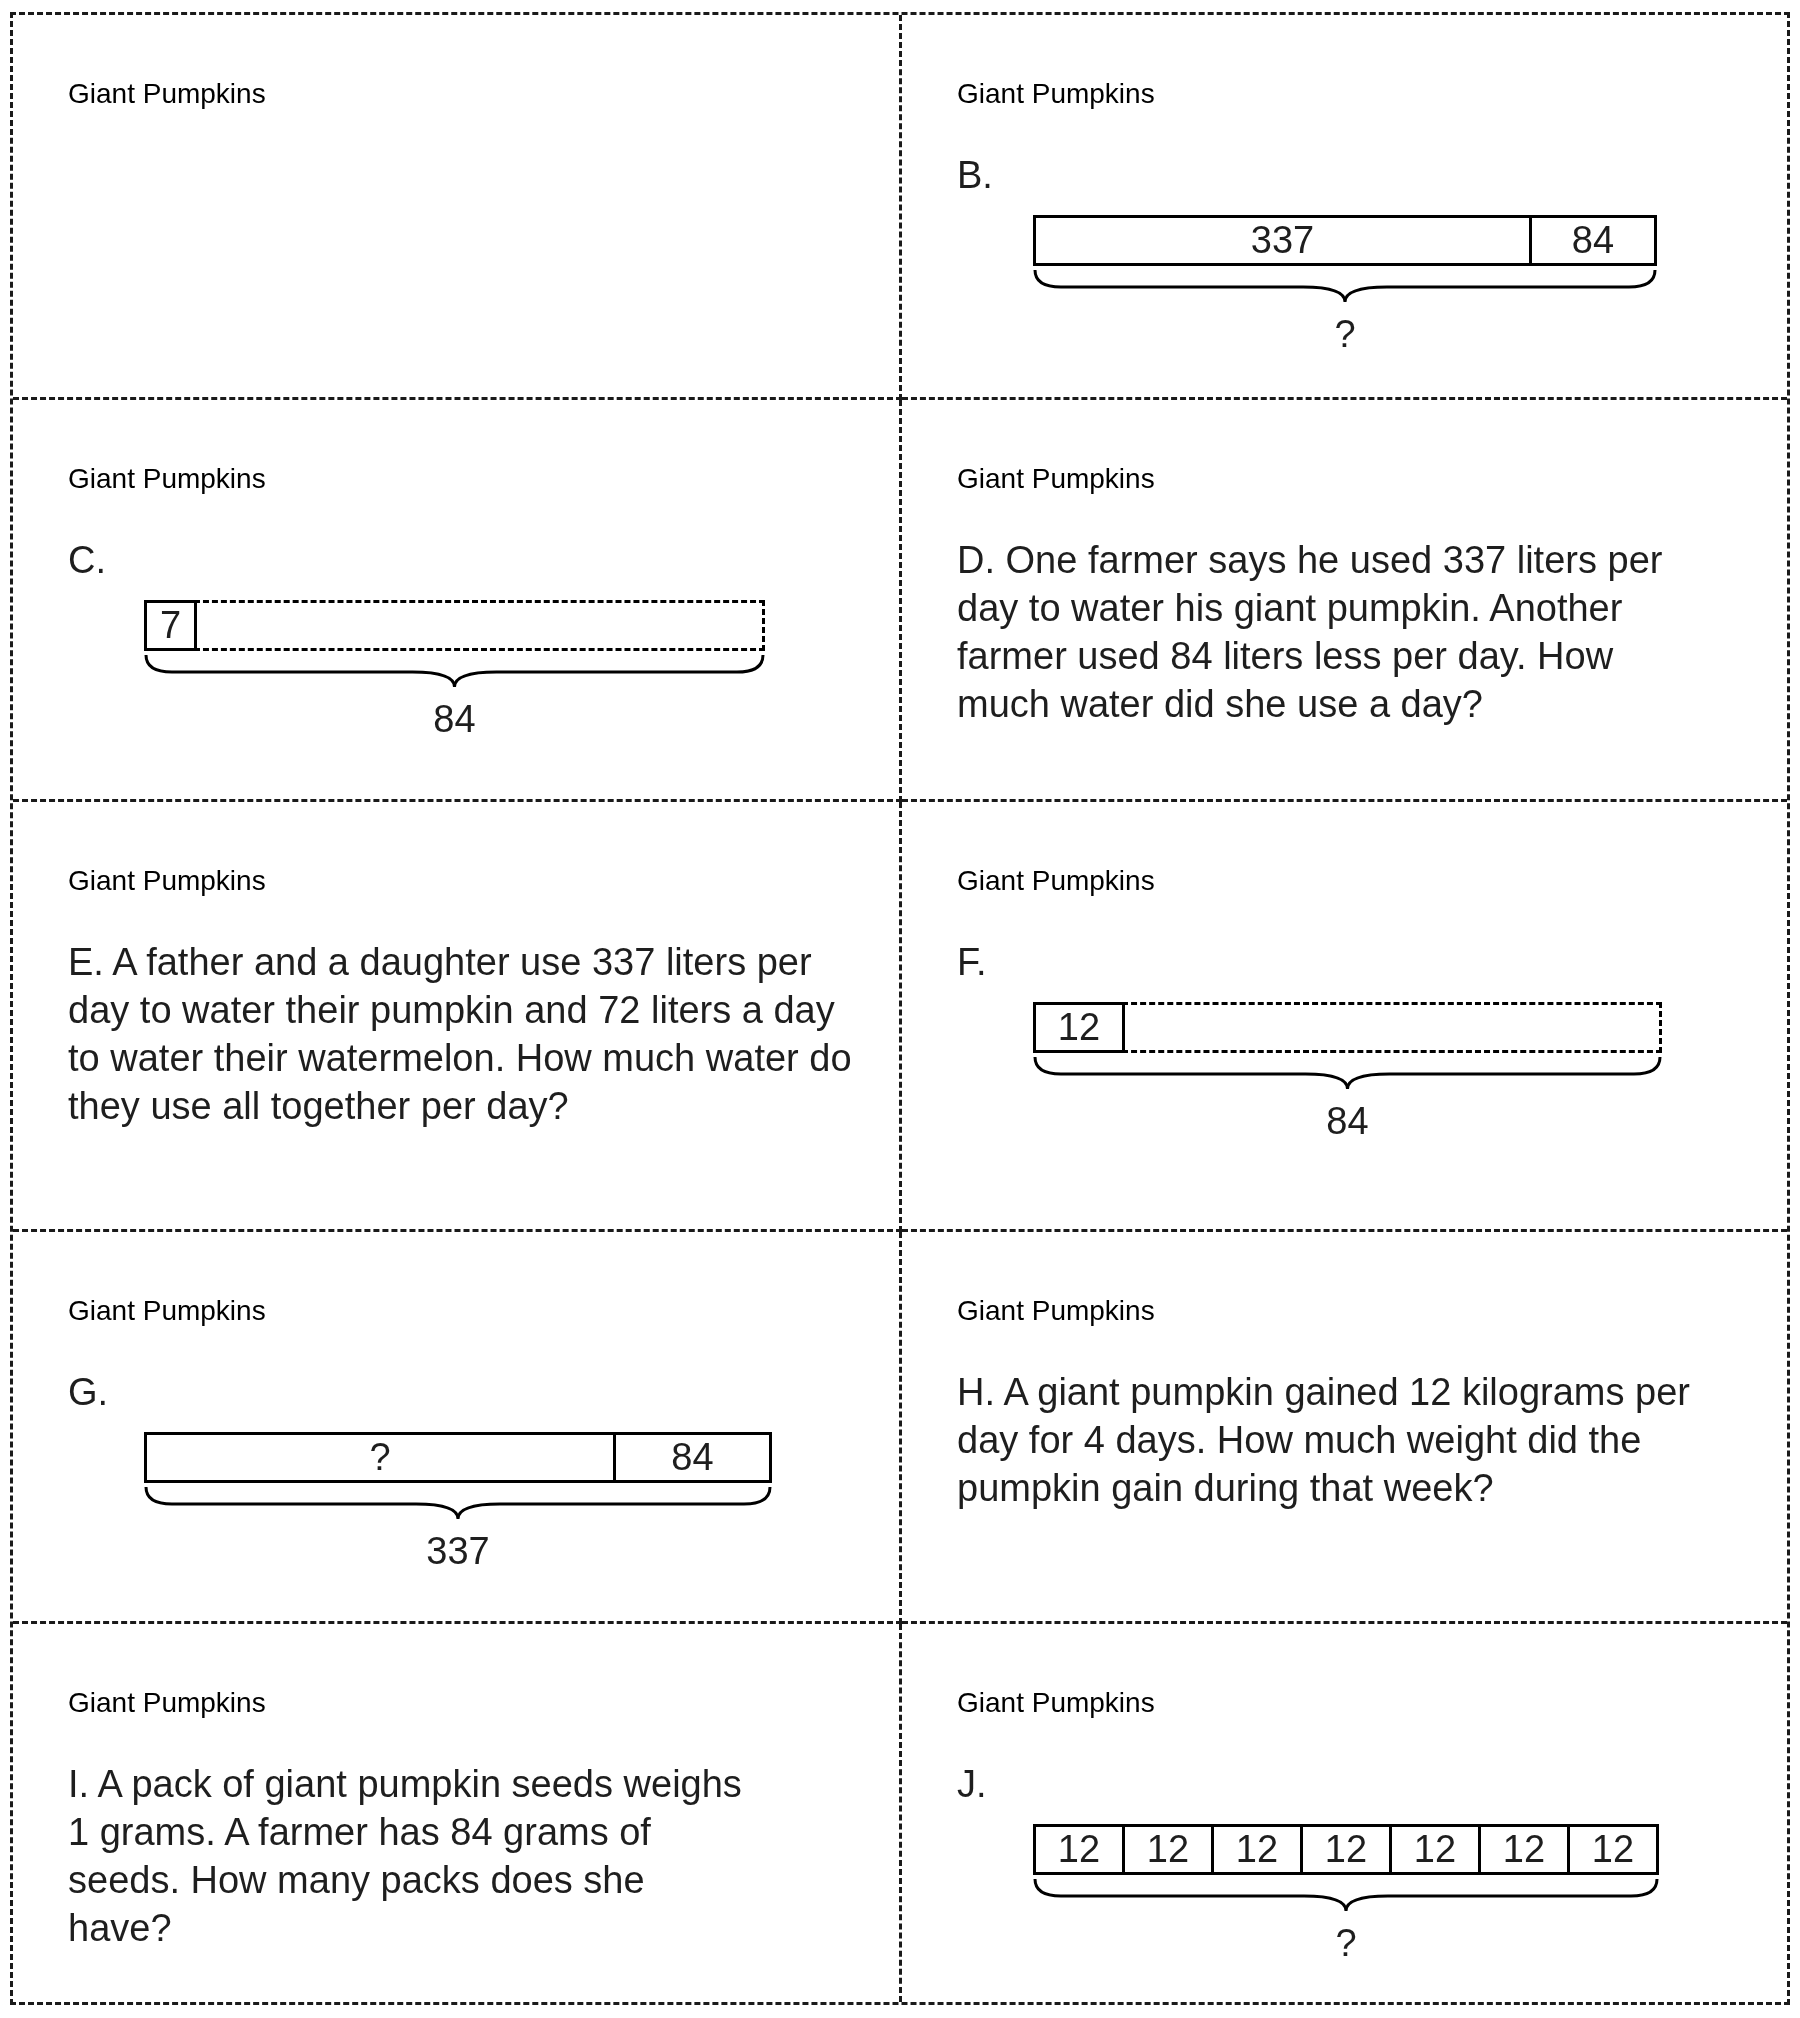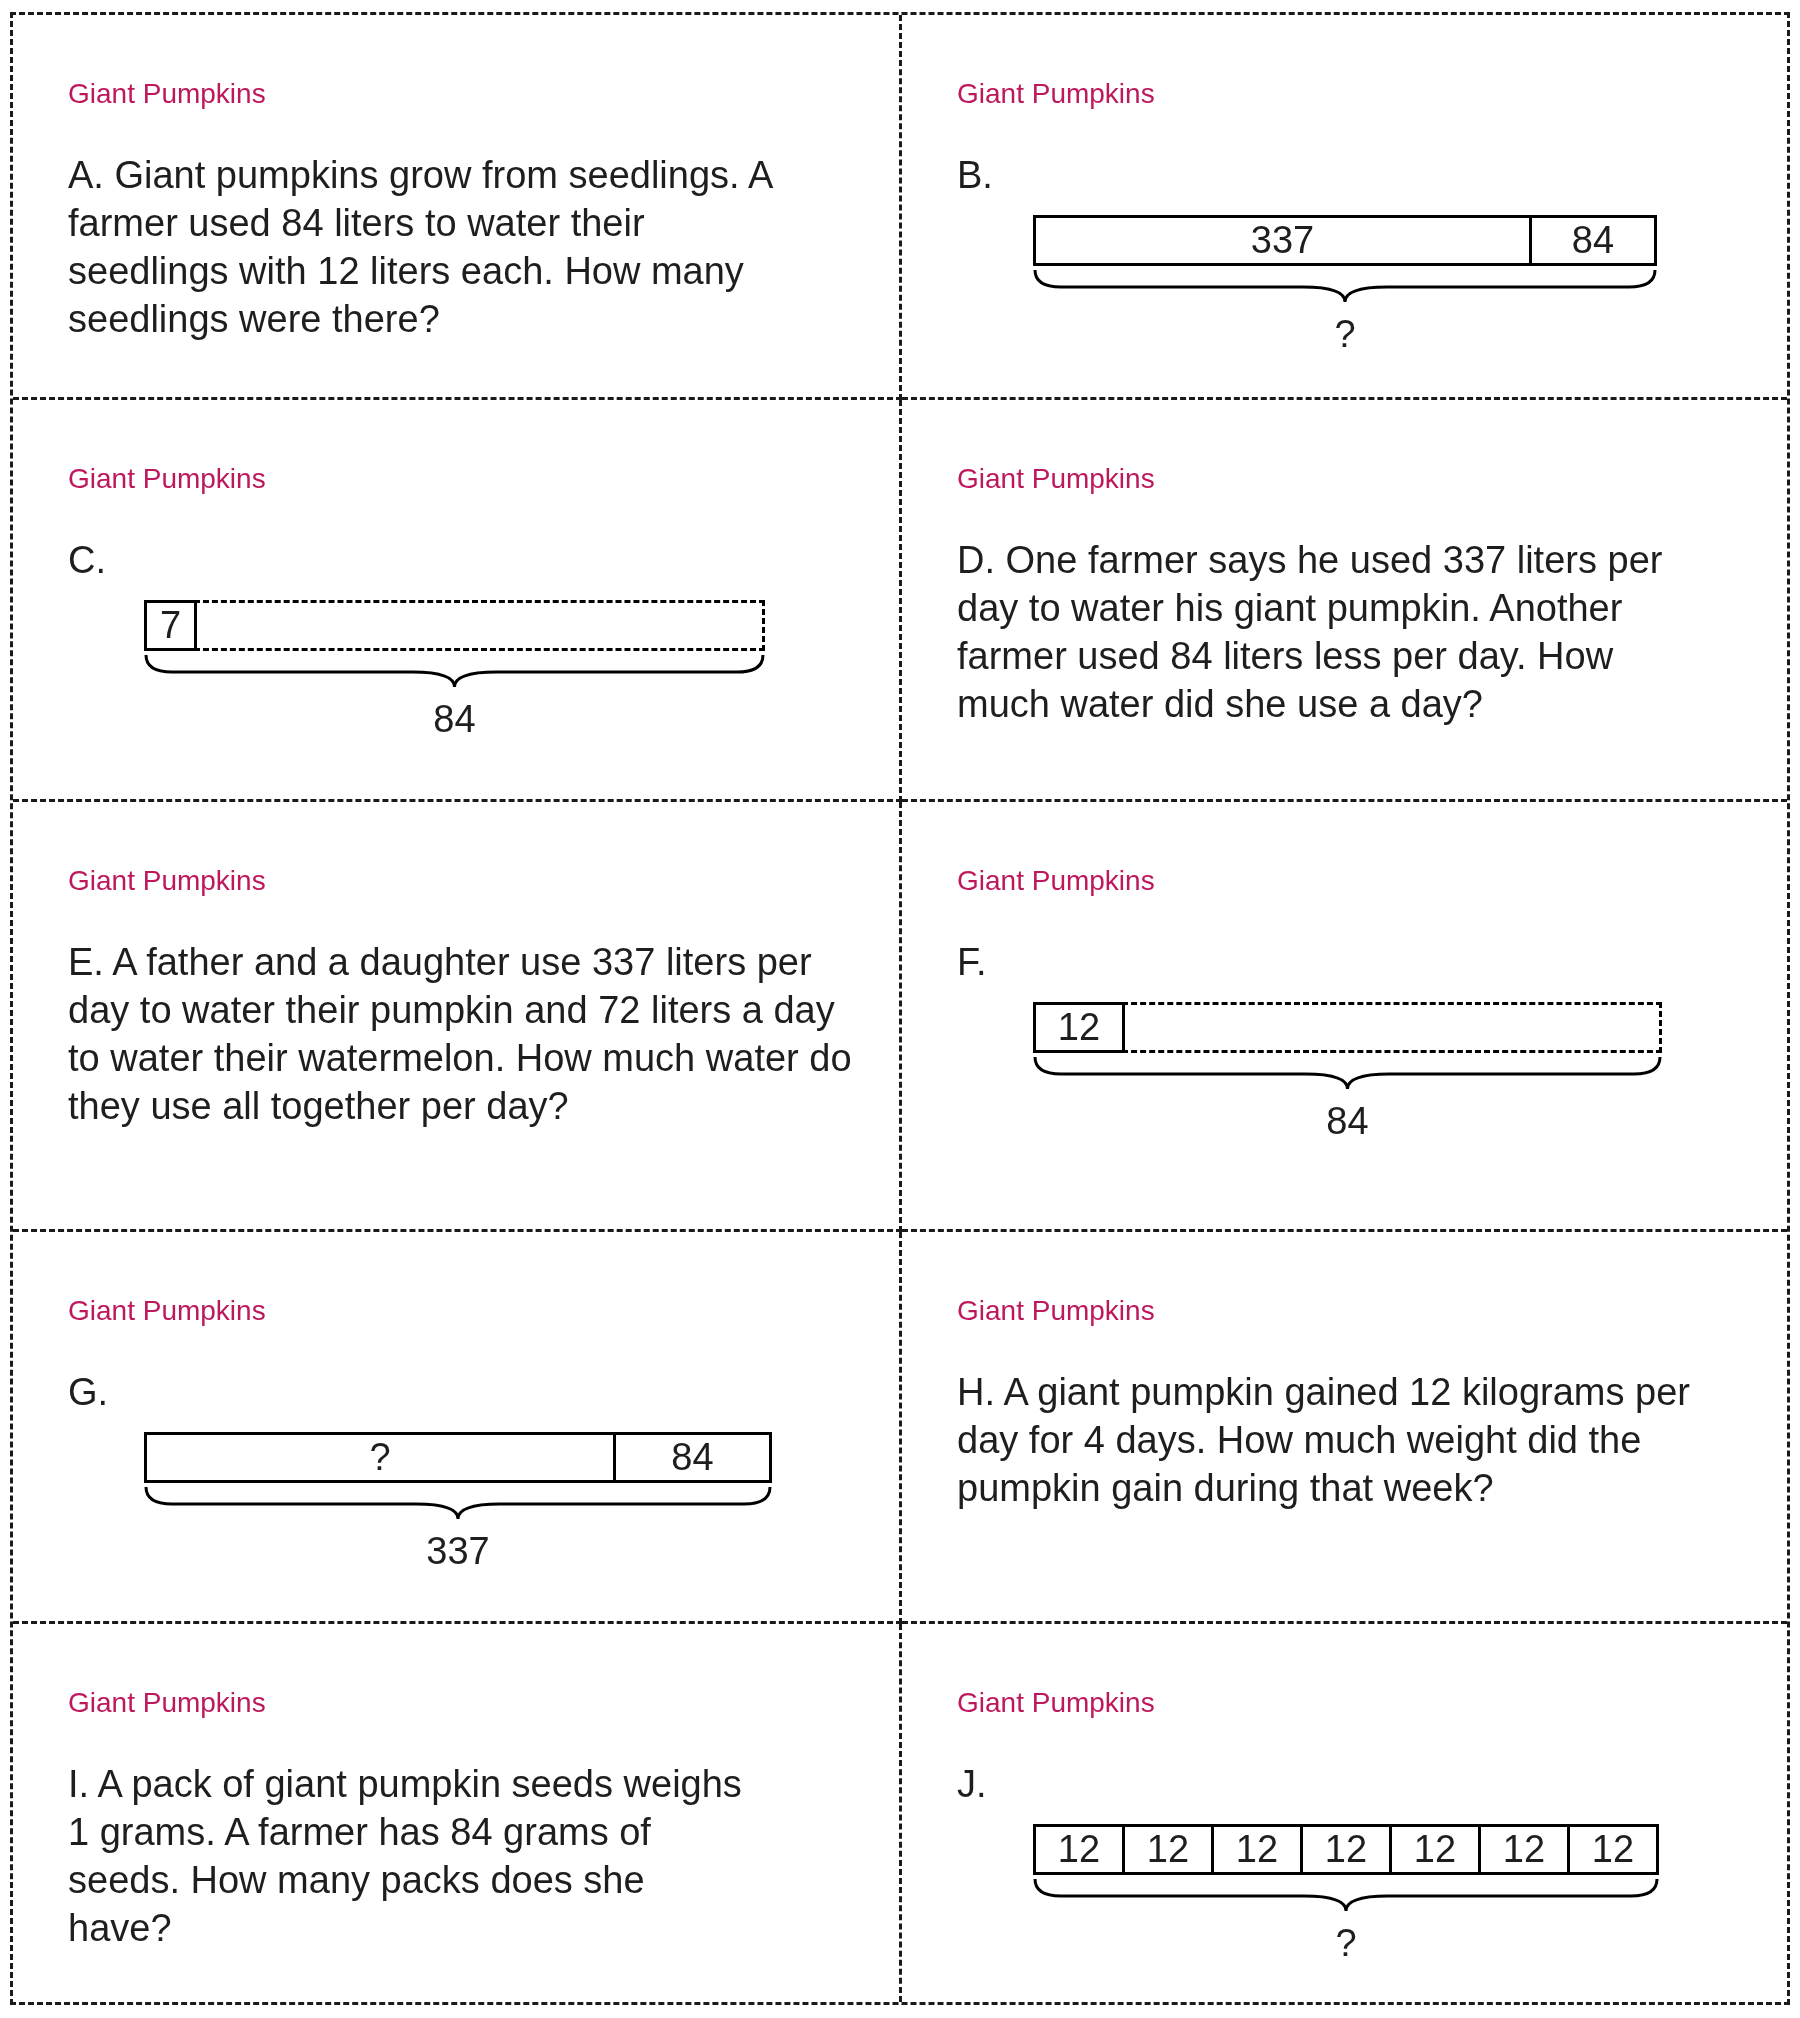--- a/index.html
+++ b/index.html
@@ -26,21 +26,21 @@
   .card {
     box-sizing: border-box;
     padding: 62px 40px 0 55px;
     overflow: hidden;
   }
   .card.col-left  { border-right: 3px dashed #1a1a1a; }
   .card.row-mid   { border-bottom: 3px dashed #1a1a1a; }
   .card-header {
     font-size: 28px;
     line-height: 34px;
-    color: #be185d;
+    color: #000000;
   }
   .prob {
     margin: 40px 0 0 0;
     font-size: 38px;
     line-height: 48px;
     color: #1e1e1e;
   }
   .letter {
     margin-top: 40px;
     font-size: 38px;
@@ -86,21 +86,20 @@
     color: #1e1e1e;
   }
 </style>
 </head>
 <body>
 
 <div class="sheet">
 
   <div class="card col-left row-mid">
     <div class="card-header">Giant Pumpkins</div>
-    <p class="prob" style="max-width:710px">A. Giant pumpkins grow from seedlings. A farmer used 84 liters to water their seedlings with 12 liters each. How many seedlings were there?</p>
   </div>
 
   <div class="card row-mid">
     <div class="card-header">Giant Pumpkins</div>
     <div class="letter">B.</div>
     <div class="diagram" style="width:624px">
       <div class="tape">
         <div class="cell solid" style="width:499px">337</div>
         <div class="cell solid" style="width:128px">84</div>
       </div>

